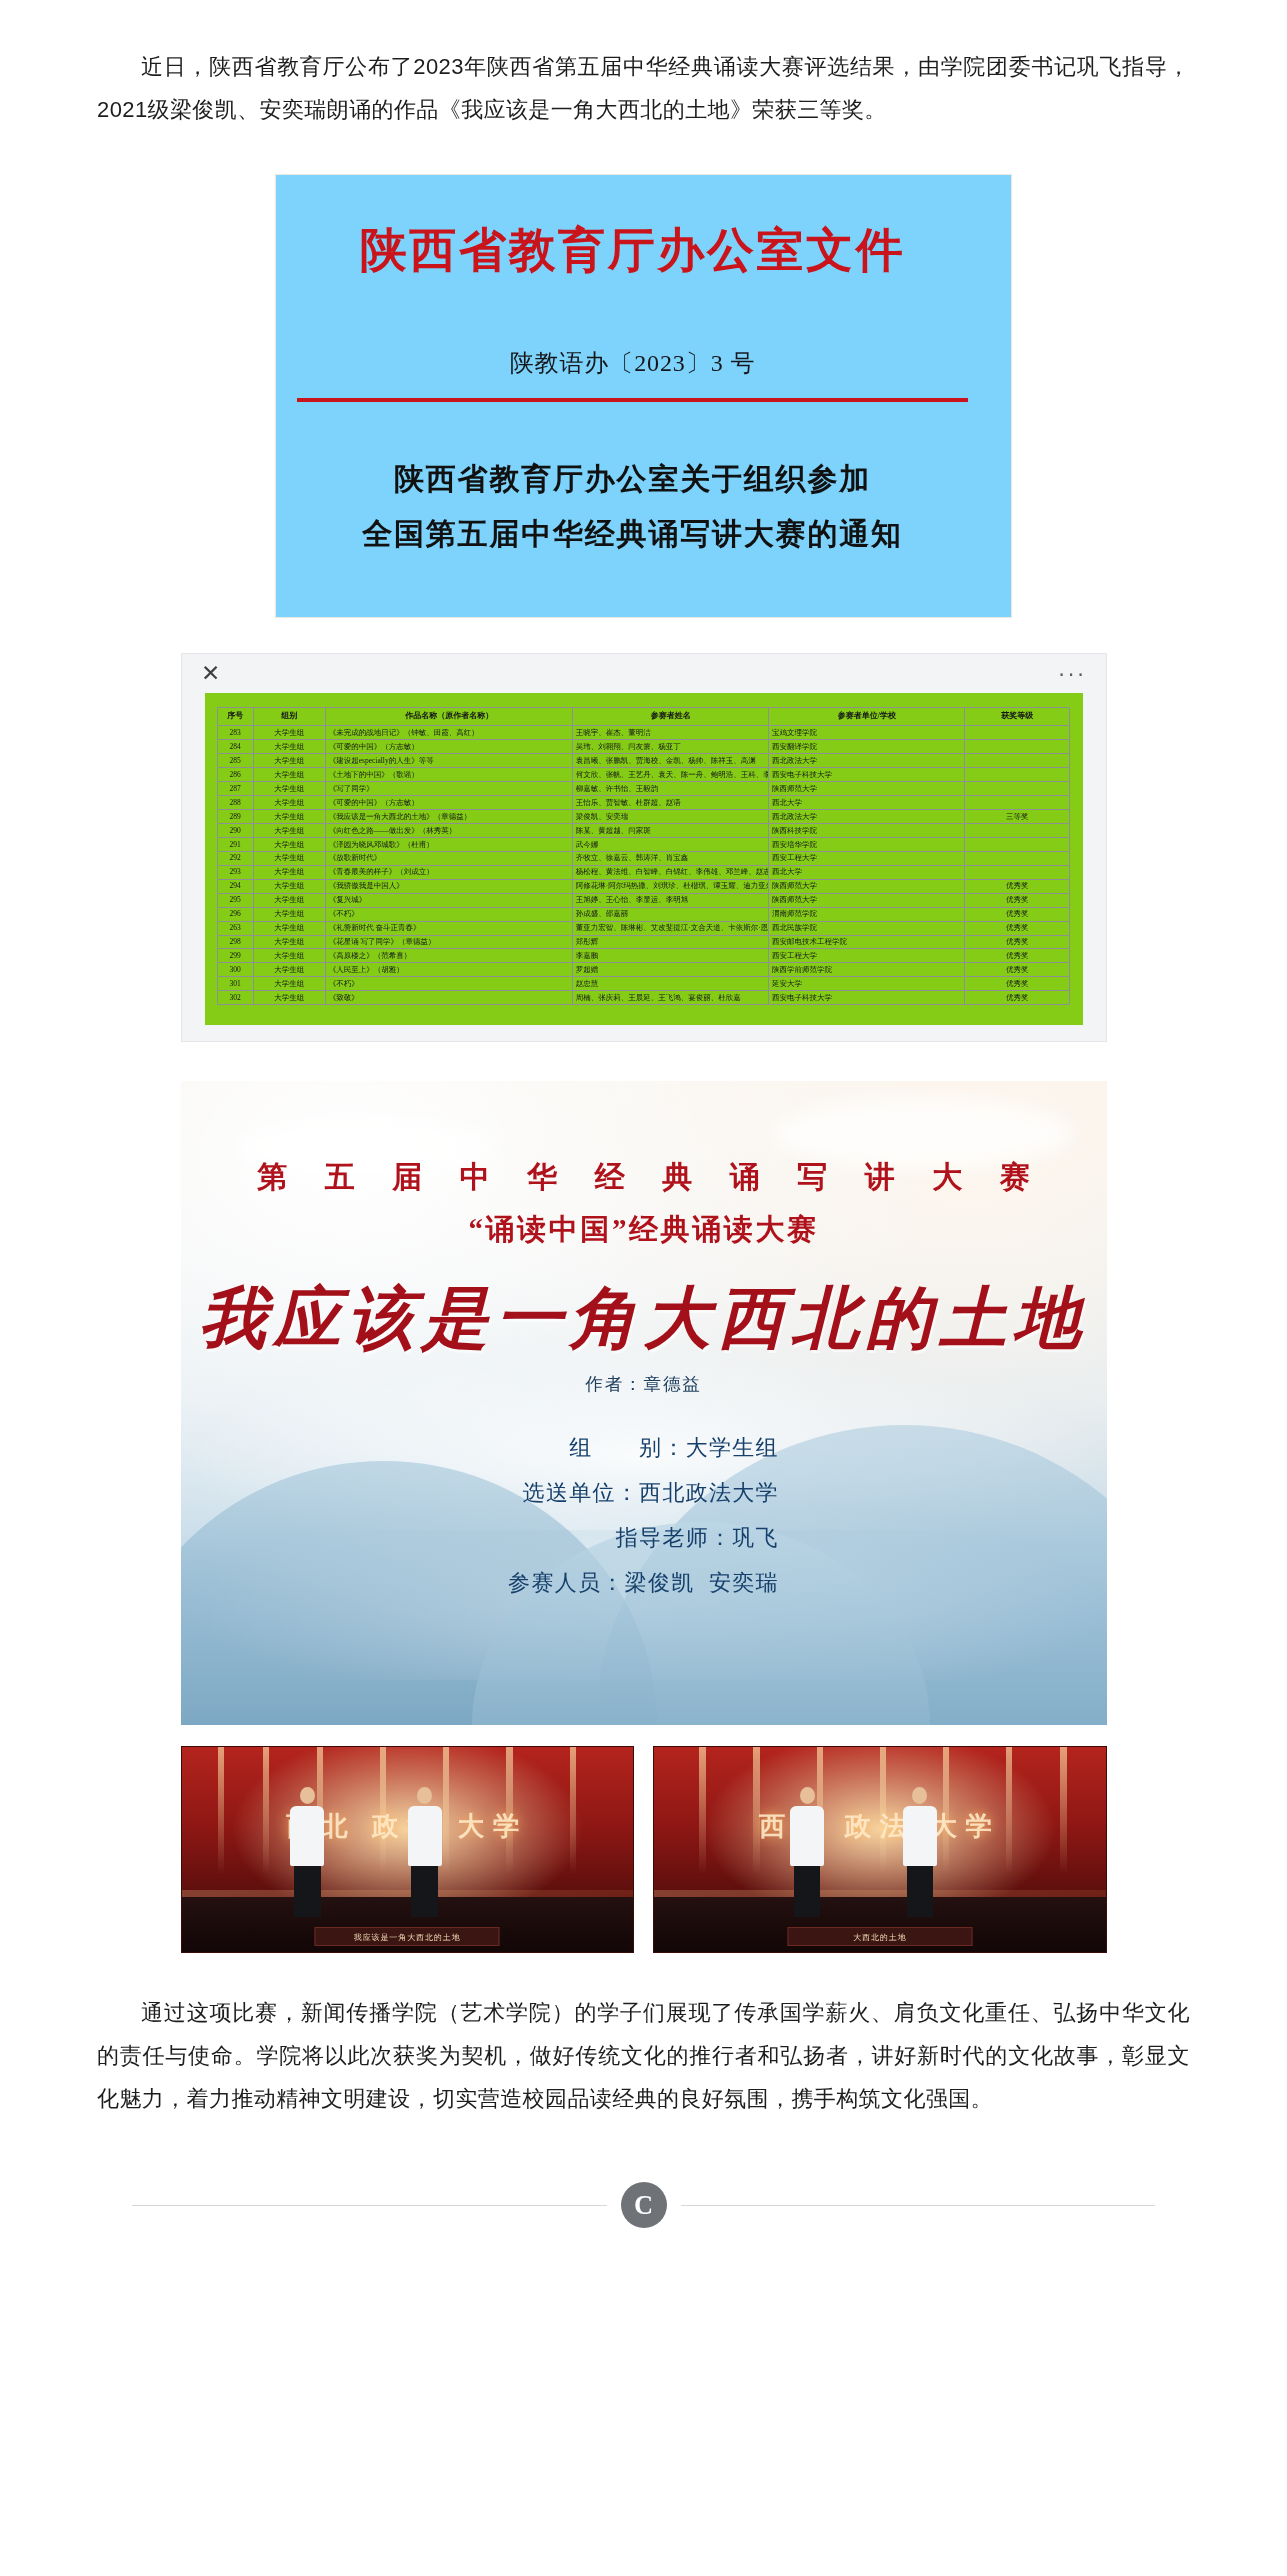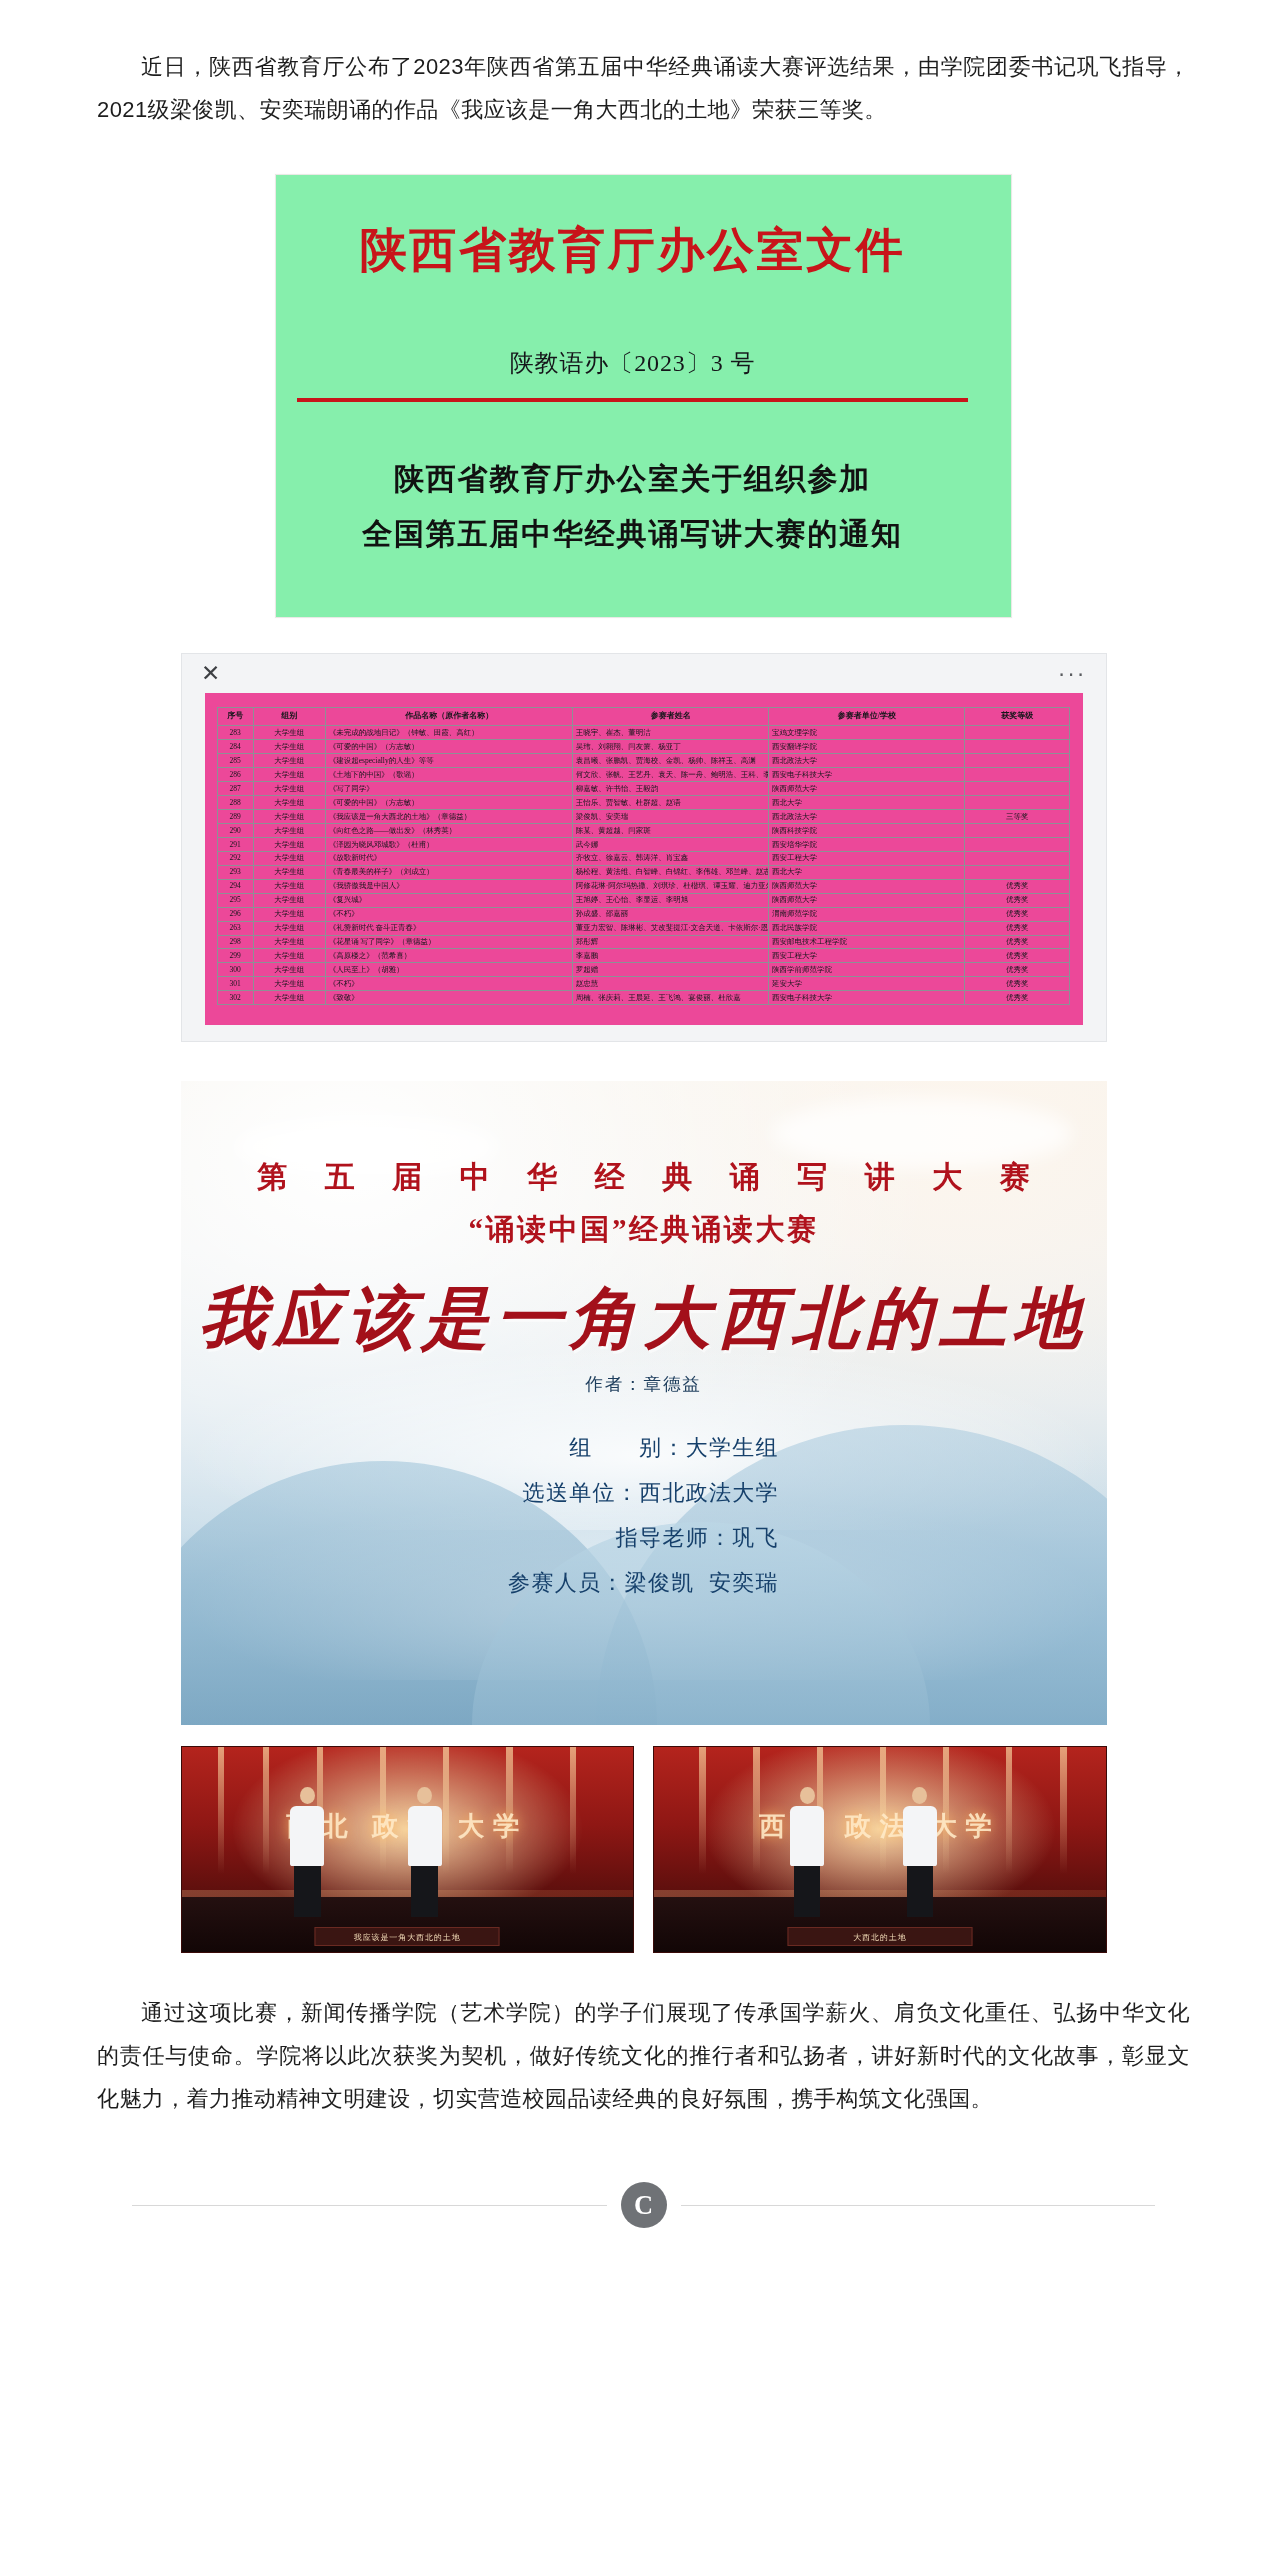--- a/index.html
+++ b/index.html
@@ -28,21 +28,21 @@
     margin: 0;
     padding: 0 97px;
     text-indent: 2em;
   }
   .para-top { padding-top: 46px; }
 
   
   .doc-img {
     width: 737px;
     margin: 42px auto 0 auto;
-    background: #86efac;
+    background: #7dd3fc;
     border: 0.9px solid #e9e9e5;
     padding: 32px 41px 41px 19px;
     box-shadow: 0 0 0 0.9px rgba(0,0,0,0.01);
   }
   .doc-head {
     text-align: center;
     color: #c8141a;
     font-family: "Liberation Serif", serif;
     font-weight: bold;
     font-size: 47px;
@@ -96,21 +96,21 @@
     cursor: pointer;
   }
   .sheet-dots {
     font-size: 23px;
     color: #5a5c60;
     letter-spacing: 1.8px;
     line-height: 1;
     cursor: pointer;
   }
   .sheet-body {
-    background: #ec4899;
+    background: #84cc16;
     margin: 0 23px;
     padding: 14px 12.3px 19.4px 12.3px;
   }
   table.grid {
     width: 100%;
     border-collapse: collapse;
     font-family: "Liberation Serif", serif;
     font-size: 7.5px;
     color: #15161a;
     table-layout: fixed;

